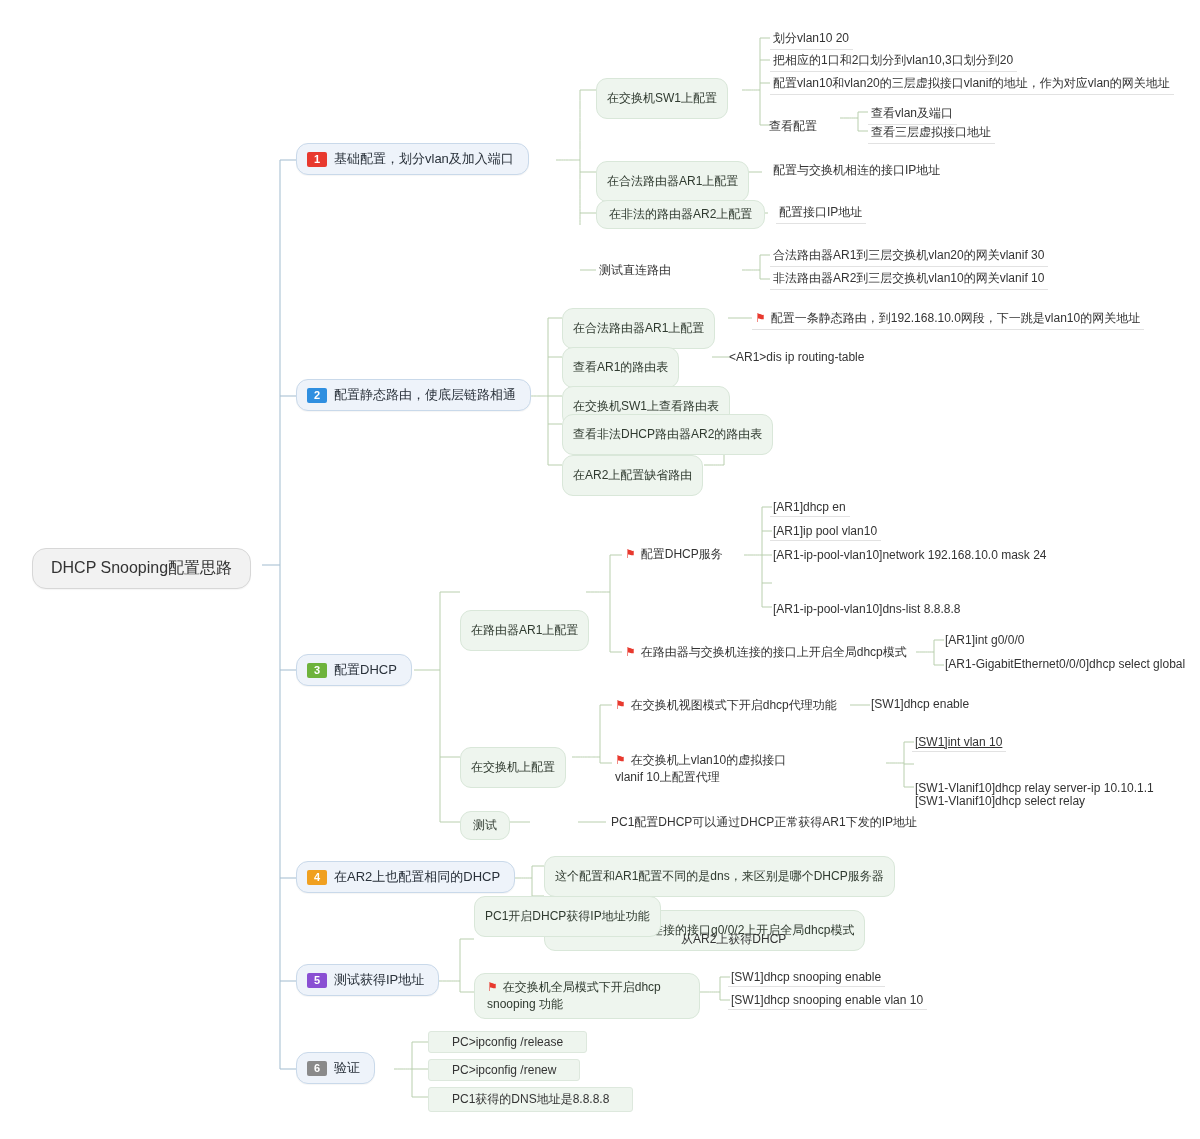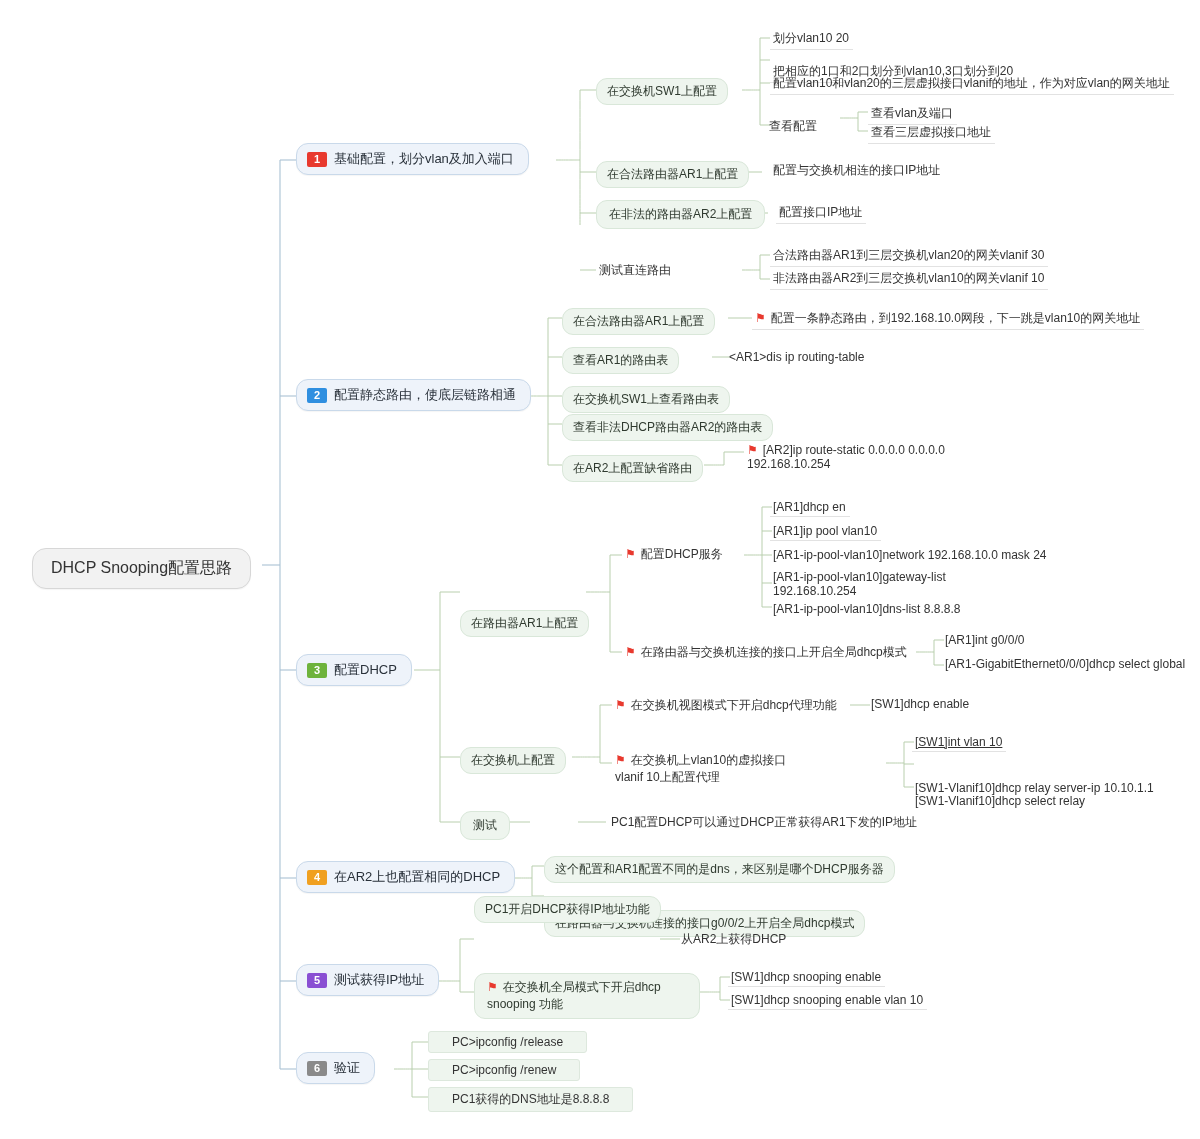--- a/index.html
+++ b/index.html
@@ -27,21 +27,21 @@
     box-shadow:0 1px 1px rgba(0,0,0,.04);
   }
   .badge{
     display:inline-block;min-width:14px;height:15px;line-height:15px;
     text-align:center;color:#fff;font-size:11px;font-weight:bold;
     padding:0 3px;border-radius:2px;
   }
   
   .l2{
     background:#eef5ee;border:1px solid #d9e7d9;border-radius:11px;
-    padding:4px 10px;font-size:12px;color:#2f3a2f;
+    padding:11px 10px;font-size:12px;color:#2f3a2f;
   }
   .l2.rounded{border-radius:11px;padding:5px 12px;}
   
   .l3{
     font-size:12px;color:#333;padding:2px 4px 2px 3px;
     border-bottom:1px solid #e2e2e2;
   }
   .l3.plain{border-bottom:none;}
   .l3.boxed{
     background:#eef5ee;border:1px solid #dde8dd;border-radius:3px;
@@ -174,21 +174,21 @@
 
   <div class="node root" style="left:32px;top:548px;">DHCP Snooping配置思路</div>
 
   <div class="node l1" style="left:296px;top:143px;">
     <span class="badge" style="background:#e8392e">1</span>
     <span>基础配置，划分vlan及加入端口</span>
   </div>
 
   <div class="node l2" style="left:596px;top:78px;">在交换机SW1上配置</div>
   <div class="node l3" style="left:770px;top:28px;">划分vlan10 20</div>
-  <div class="node l3" style="left:770px;top:61px;text-align:right;">把相应的1口和2口划分到vlan10,3口划分到20</div>
+  <div class="node l3" style="left:770px;top:50px;text-align:right;">把相应的1口和2口划分到vlan10,3口划分到20</div>
   <div class="node l3" style="left:770px;top:73px;">配置vlan10和vlan20的三层虚拟接口vlanif的地址，作为对应vlan的网关地址</div>
   <div class="node l3 plain" style="left:766px;top:116px;">查看配置</div>
   <div class="node l3" style="left:868px;top:103px;">查看vlan及端口</div>
   <div class="node l3" style="left:868px;top:122px;">查看三层虚拟接口地址</div>
 
   <div class="node l2" style="left:596px;top:161px;">在合法路由器AR1上配置</div>
   <div class="node l3 plain" style="left:770px;top:160px;">配置与交换机相连的接口IP地址</div>
 
   <div class="node l2 rounded" style="left:596px;top:200px;">在非法的路由器AR2上配置</div>
   <div class="node l3" style="left:776px;top:202px;">配置接口IP地址</div>
@@ -206,37 +206,33 @@
   <div class="node l3" style="left:752px;top:308px;">
     <span class="flag">⚑</span><span>配置一条静态路由，到192.168.10.0网段，下一跳是vlan10的网关地址</span>
   </div>
 
   <div class="node l2" style="left:562px;top:347px;">查看AR1的路由表</div>
   <div class="node l3 plain" style="left:726px;top:348px;">&lt;AR1&gt;dis ip routing-table</div>
 
   <div class="node l2" style="left:562px;top:386px;">在交换机SW1上查看路由表</div>
   <div class="node l2" style="left:562px;top:414px;">查看非法DHCP路由器AR2的路由表</div>
   <div class="node l2" style="left:562px;top:455px;">在AR2上配置缺省路由</div>
-  <div class="node l3 plain wrap" style="left:744px;top:441px;width:240px;">
-    <span class="flag">⚑</span><span>[AR2]ip route-static 0.0.0.0 0.0.0.0 192.168.10.254</span>
-  </div>
 
   <div class="node l1" style="left:296px;top:654px;">
     <span class="badge" style="background:#6eb33c">3</span>
     <span>配置DHCP</span>
   </div>
 
   <div class="node l2" style="left:460px;top:582px;margin-top:28px;">在路由器AR1上配置</div>
   <div class="node l3 plain" style="left:622px;top:544px;">
     <span class="flag">⚑</span><span>配置DHCP服务</span>
   </div>
   <div class="node l3" style="left:770px;top:498px;">[AR1]dhcp en</div>
   <div class="node l3" style="left:770px;top:522px;">[AR1]ip pool vlan10</div>
   <div class="node l3 plain" style="left:770px;top:546px;">[AR1-ip-pool-vlan10]network 192.168.10.0 mask 24</div>
-  <div class="node l3 plain wrap" style="left:770px;top:568px;width:200px;">[AR1-ip-pool-vlan10]gateway-list 192.168.10.254</div>
   <div class="node l3 plain" style="left:770px;top:600px;">[AR1-ip-pool-vlan10]dns-list 8.8.8.8</div>
 
   <div class="node l3 plain" style="left:622px;top:642px;">
     <span class="flag">⚑</span><span>在路由器与交换机连接的接口上开启全局dhcp模式</span>
   </div>
   <div class="node l3 plain" style="left:942px;top:631px;">[AR1]int g0/0/0</div>
   <div class="node l3 plain" style="left:942px;top:655px;">[AR1-GigabitEthernet0/0/0]dhcp select global</div>
 
   <div class="node l2" style="left:460px;top:747px;">在交换机上配置</div>
   <div class="node l3 plain" style="left:612px;top:695px;">

